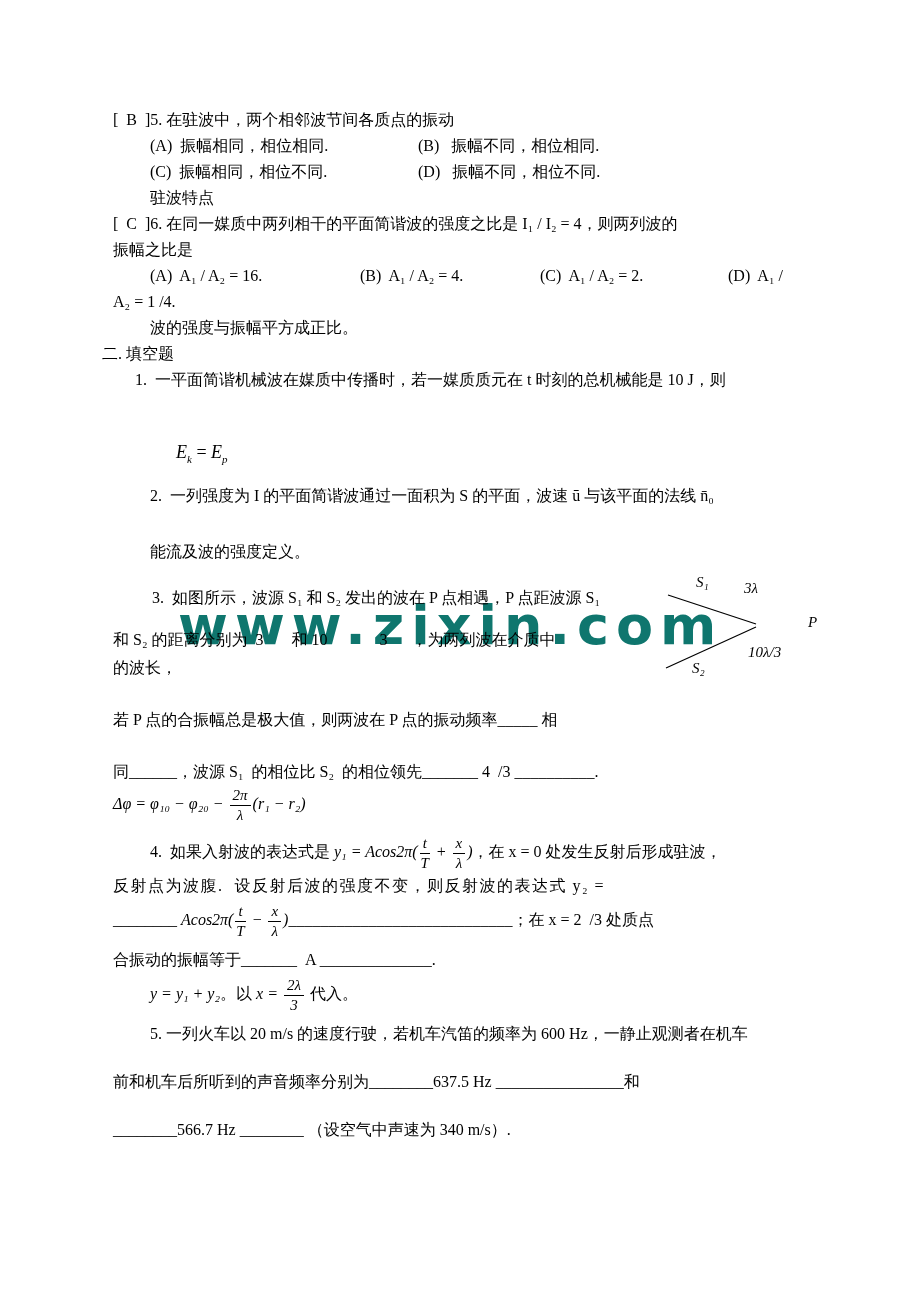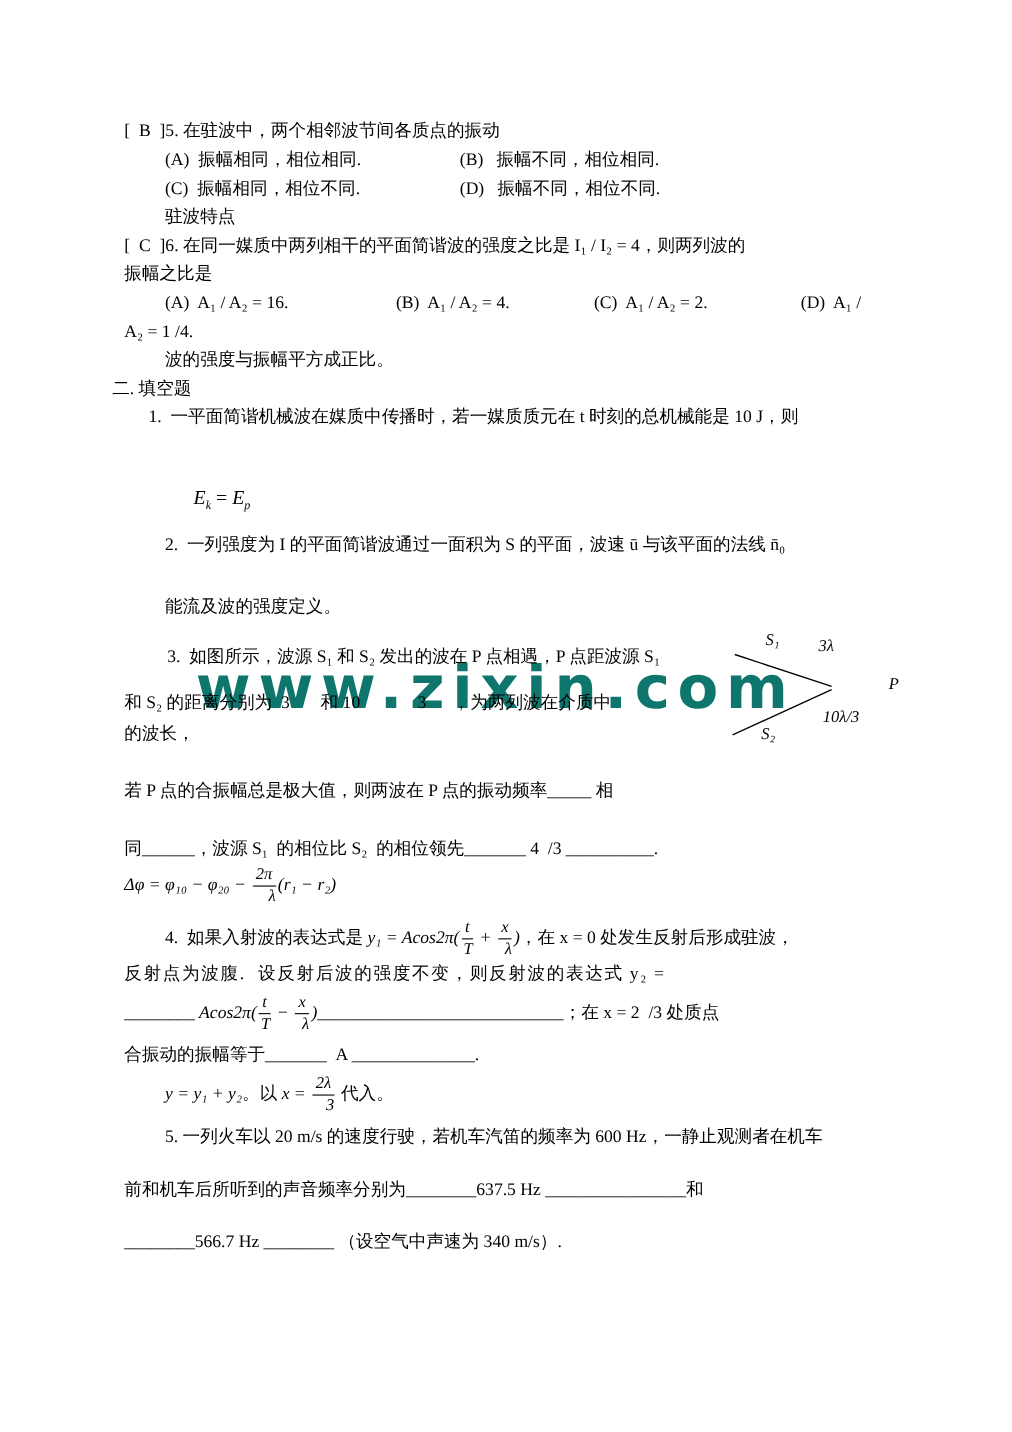--- a/index.html
+++ b/index.html
@@ -17,21 +17,21 @@
     font-size: 16px;
     line-height: 24px;
     white-space: pre;
     z-index: 2;
   }
   .math { font-style: italic; }
   .math .rm { font-style: normal; }
   .frac {
     display: inline-flex;
     flex-direction: column;
-    align-items: flex-end;
+    align-items: center;
     vertical-align: middle;
     font-style: italic;
     line-height: 1;
     margin: 0 2px;
   }
   .frac .num {
     display: block;
     border-bottom: 1px solid #000;
     padding: 0 3px 2px;
     text-align: center;

